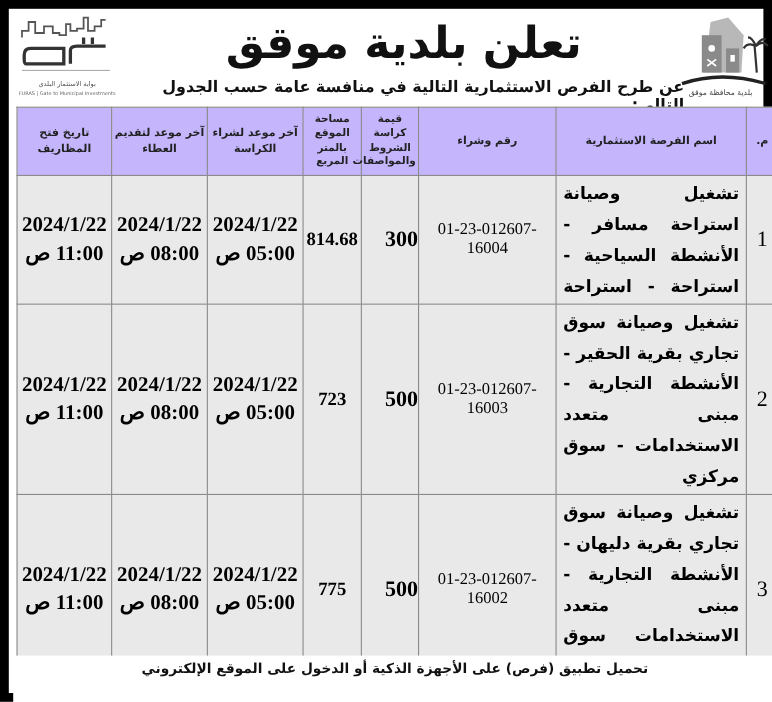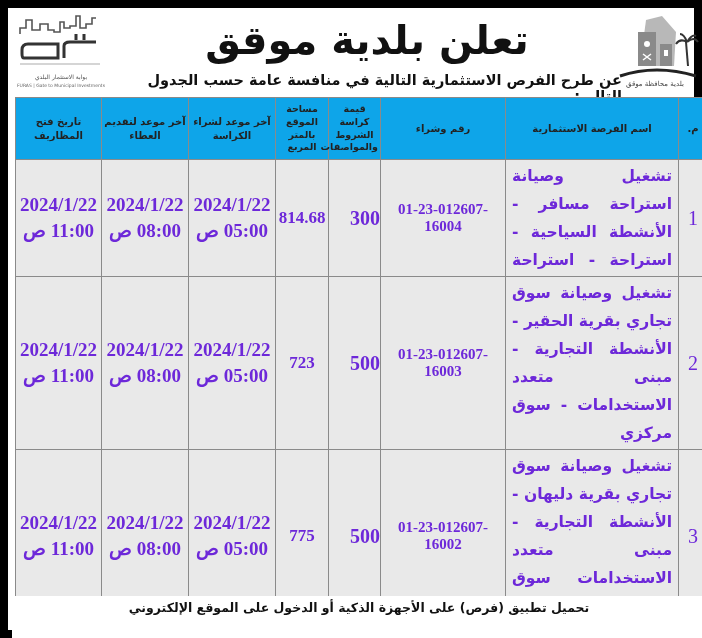--- a/index.html
+++ b/index.html
@@ -36,26 +36,26 @@
   table.ads {
     position: absolute; left: 7px; top: 89px; width: 690px;
     border-collapse: collapse; direction: rtl; table-layout: fixed;
     background: #e9e9e9;
   }
   table.ads th, table.ads td {
     border: 1px solid #8a8a8a; text-align: center; vertical-align: middle;
   }
   table.ads th {
     height: 62px; font-size: 10px; font-weight: bold; color: #222; line-height: 1.35;
-    background: #0ea5e9; padding: 2px;
-  }
-  table.ads td { font-family: "Liberation Serif", serif; color: #6d28d9; }
+    background: #c4b5fd; padding: 2px;
+  }
+  table.ads td { font-family: "Liberation Serif", serif; color: #000000; }
   .c-idx { width: 29px; font-size: 20px; }
   .c-name { width: 173px; font-family: "DejaVu Sans", sans-serif !important; font-weight: bold; font-size: 15.5px; line-height: 28px; text-align: justify !important; text-align-last: justify; padding: 2px 6px; }
-  .c-num { width: 125px; font-size: 15px; font-weight: bold; direction: ltr; }
+  .c-num { width: 125px; font-size: 15px; font-weight: normal; direction: ltr; }
   .c-price { width: 52px; font-size: 20px; font-weight: bold; padding-left: 40px; }
   .c-area { width: 53px; font-size: 17px; font-weight: bold; }
   .c-date { width: 87px; font-size: 19px; font-weight: bold; line-height: 26px; }
   .c-date.last { width: 86px; }
   .c-date .time { direction: rtl; display:block; }
   .c-date .day { direction: ltr; display:block; }
 
   tr.r1 td { height: 86px; }
   tr.r2 td { height: 115px; }
   tr.r3 td { height: 114px; }

